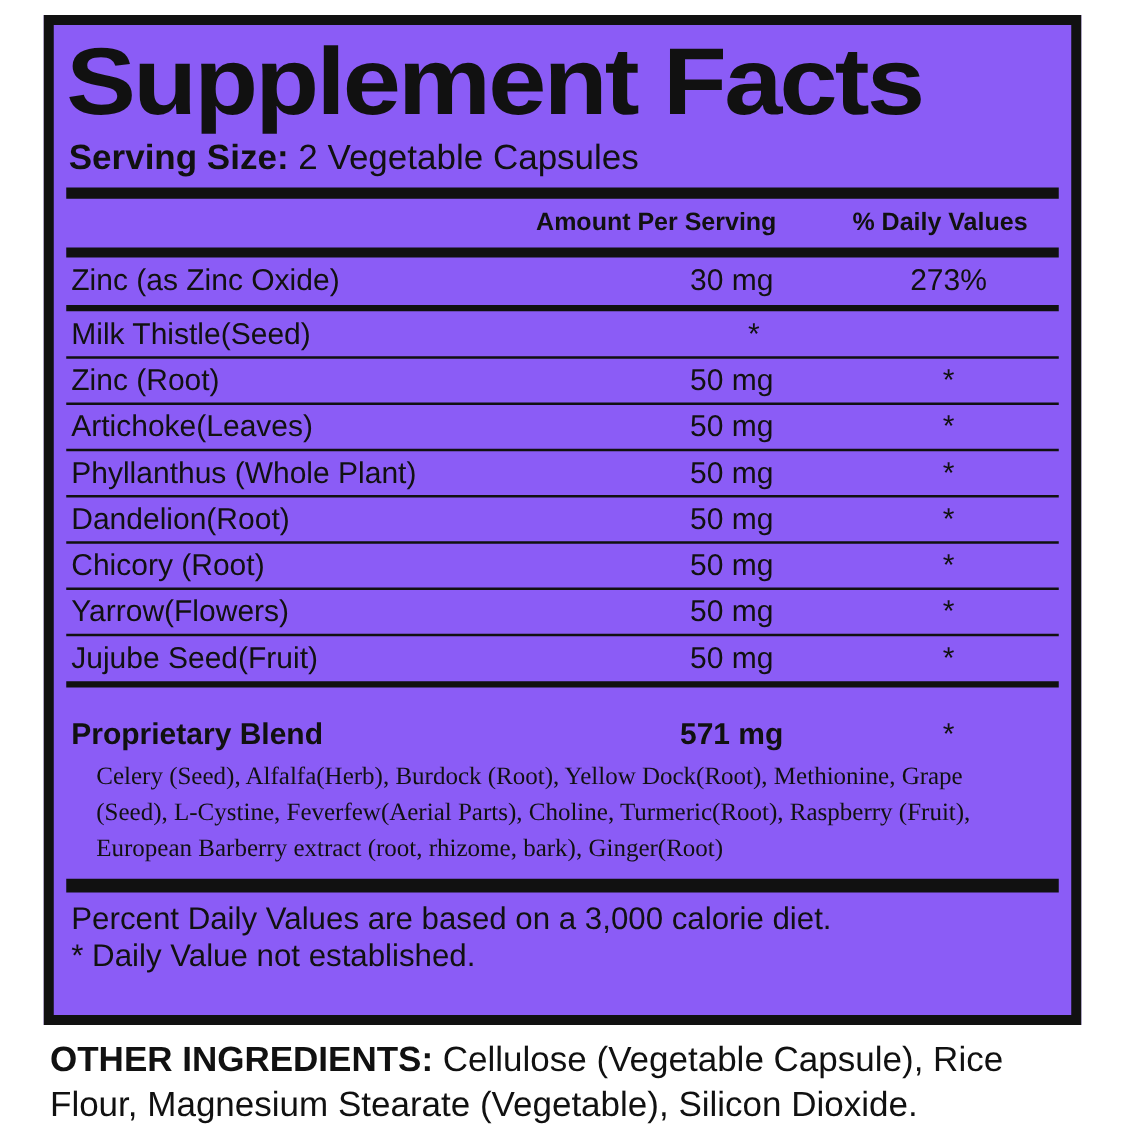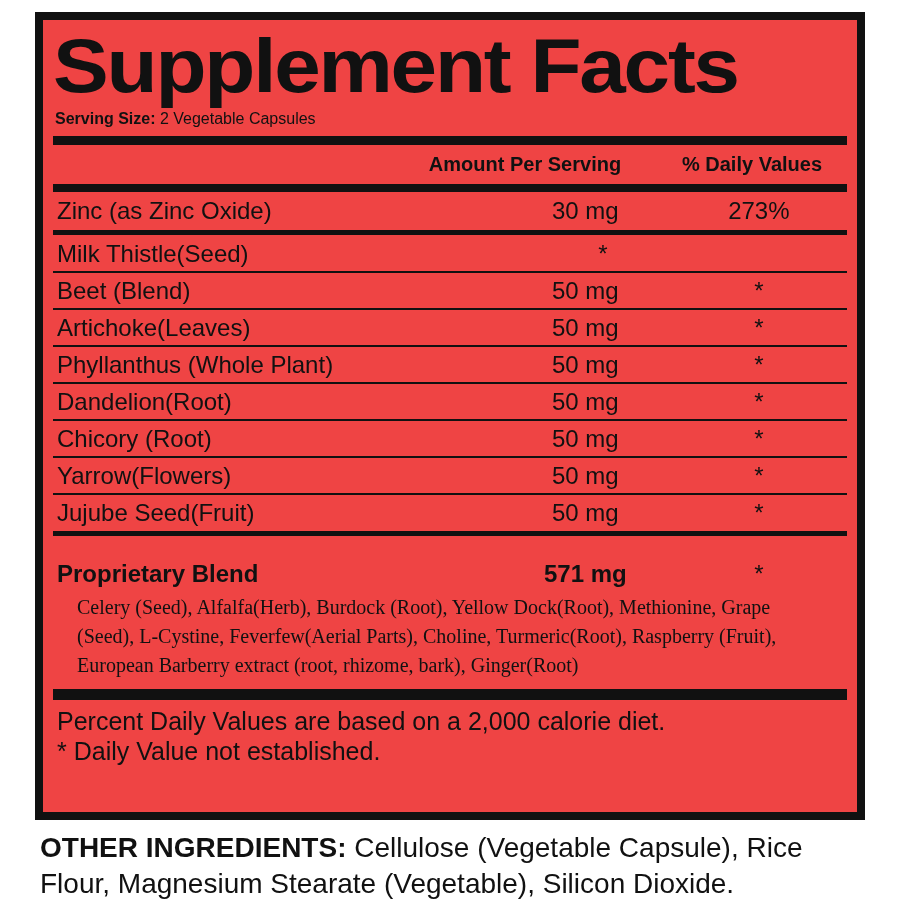--- a/index.html
+++ b/index.html
@@ -10,34 +10,34 @@
     font-family: "Liberation Sans", sans-serif;
     position: relative;
     overflow: hidden;
   }
   .label-box {
     position: absolute;
     left: 35px; top: 12px;
     width: 830px; height: 808px;
     border: 8px solid #111;
     padding: 4px 8px 0 8px;
-    background: #ef4444;
+    background: #8b5cf6;
   }
   .title {
     font-size: 76px;
     font-weight: bold;
     letter-spacing: -2px;
     line-height: 1.04;
     white-space: nowrap;
     transform: scaleX(1.10);
     transform-origin: left center;
     margin: 2px 0 4px 2px;
   }
   .serving-line {
-    font-size: 16px;
+    font-size: 28px;
     line-height: 1.22;
     padding-left: 4px;
   }
   .serving-line .lbl { font-weight: bold; }
   .bar { background: #111; margin: 0 2px; }
   .bar-9  { height: 9px;  margin-top: 7px; }
   .bar-8  { height: 8px; }
   .bar-5  { height: 5px;  margin-top: 1px; margin-bottom: 1px; }
   .bar-11 { height: 11px; margin-top: 2px; }
   .sep-thin { height: 2px; background: #111; margin: 0 2px; }
@@ -114,21 +114,21 @@
 
   <div class="bar bar-5"></div>
 
   <div class="frow">
     <div class="c-name">Milk Thistle(Seed)</div>
     <div class="c-dv">*</div>
   </div>
   <div class="sep-thin"></div>
 
   <div class="frow">
-    <div class="c-name">Beet (Blend)</div>
+    <div class="c-name">Zinc (Root)</div>
     <div class="c-amt">50 mg</div>
     <div class="c-dv">*</div>
   </div>
   <div class="sep-thin"></div>
 
   <div class="frow">
     <div class="c-name">Artichoke(Leaves)</div>
     <div class="c-amt">50 mg</div>
     <div class="c-dv">*</div>
   </div>
@@ -174,21 +174,21 @@
     <div class="c-name">Proprietary Blend</div>
     <div class="c-amt">571 mg</div>
     <div class="c-dv">*</div>
   </div>
 
   <div class="blend-desc">Celery (Seed), Alfalfa(Herb), Burdock (Root), Yellow Dock(Root), Methionine, Grape (Seed), L-Cystine, Feverfew(Aerial Parts), Choline, Turmeric(Root), Raspberry (Fruit), European Barberry extract (root, rhizome, bark), Ginger(Root)</div>
 
   <div class="bar bar-11"></div>
 
   <div class="footnotes">
-    <div>Percent Daily Values are based on a 2,000 calorie diet.</div>
+    <div>Percent Daily Values are based on a 3,000 calorie diet.</div>
     <div>* Daily Value not established.</div>
   </div>
 
 </div>
 
 <div class="other-ing">
   <span class="lbl">OTHER INGREDIENTS:</span>
   <span>Cellulose (Vegetable Capsule), Rice Flour, Magnesium Stearate (Vegetable), Silicon Dioxide.</span>
 </div>
 

